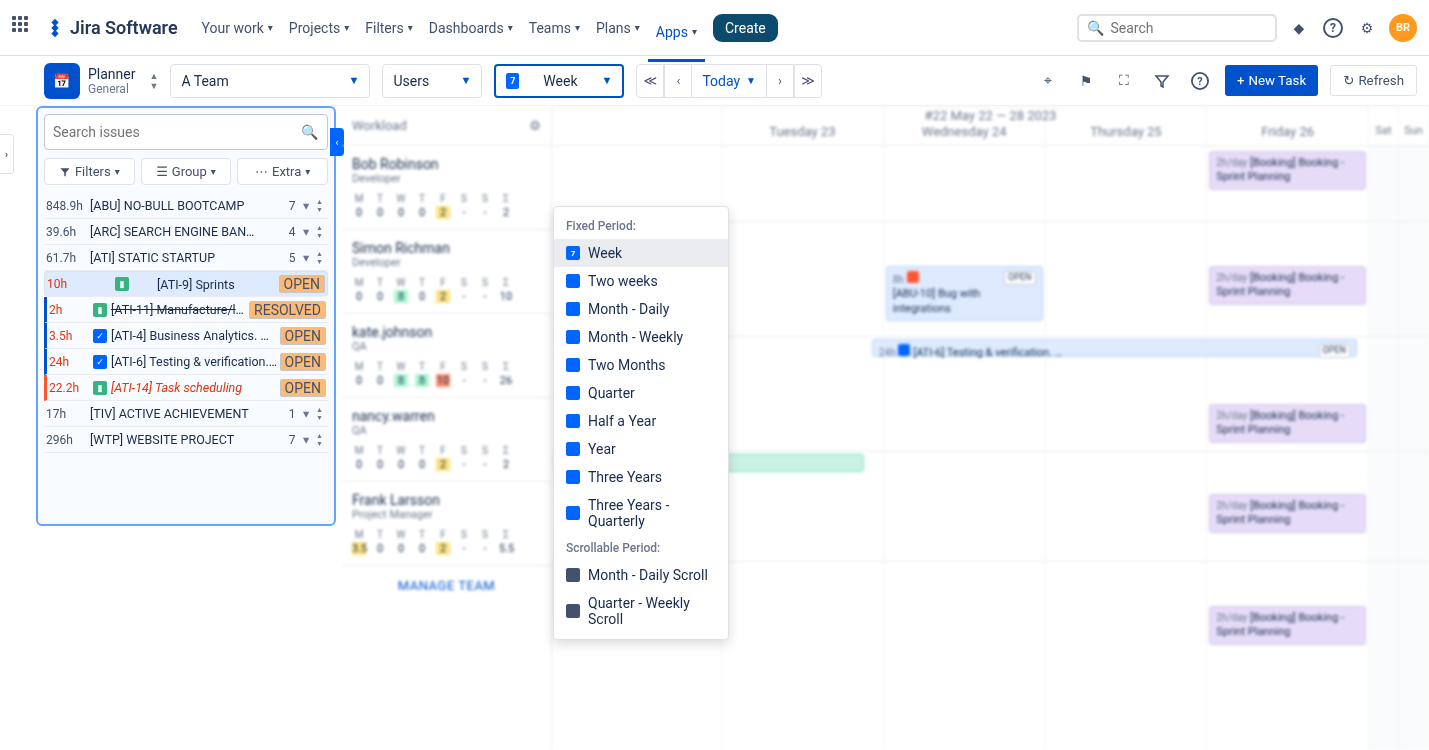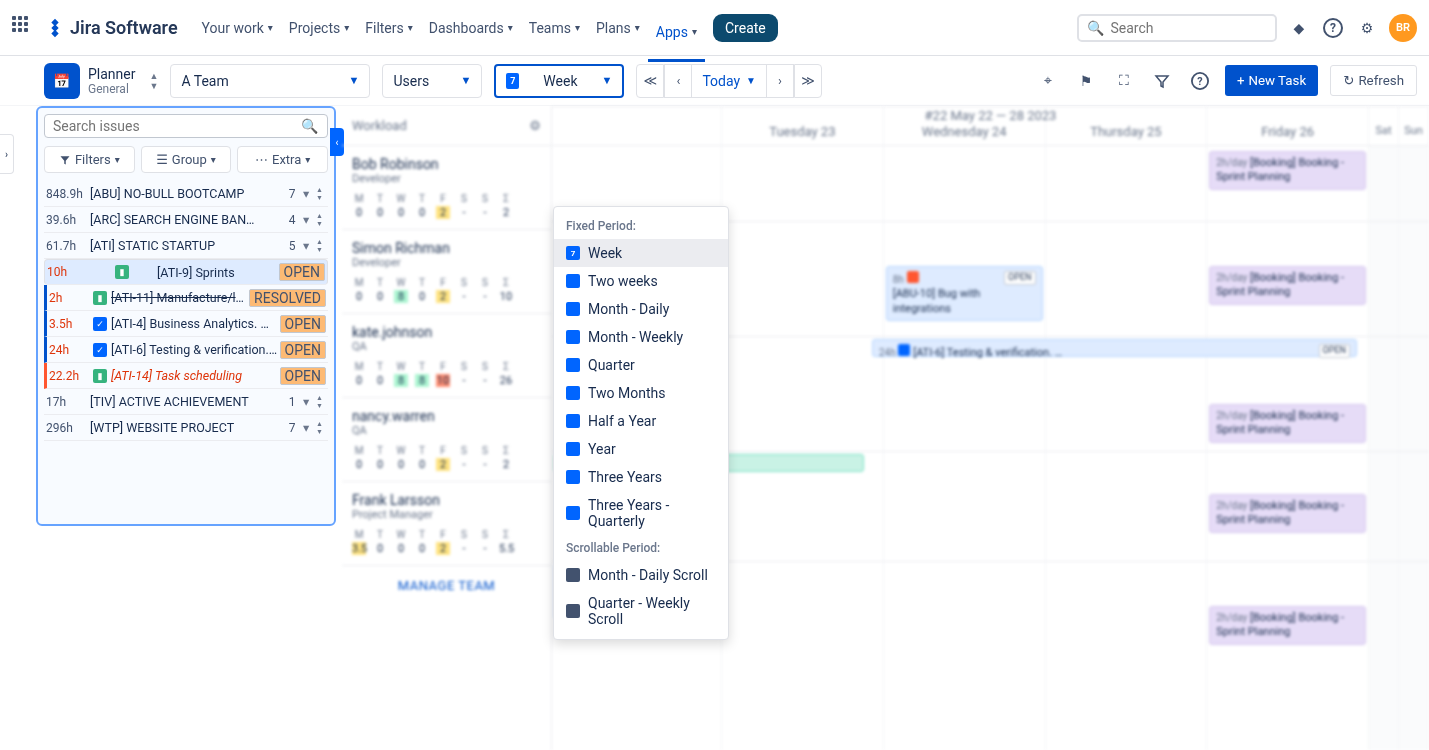--- a/index.html
+++ b/index.html
@@ -33,21 +33,21 @@
 .navbtn { width:28px; height:34px; border:1px solid #dfe1e6; display:flex; align-items:center; justify-content:center; cursor:pointer; color:#42526E; background:#fff; font-size:13px;}
 .navbtn:first-child { border-radius:4px 0 0 4px;}
 .navbtn:last-child { border-radius:0 4px 4px 0;}
 .today-btn { height:34px; border:1px solid #dfe1e6; padding:0 10px; color:#0052CC; display:flex; align-items:center; cursor:pointer; margin-left:-1px;}
 .tb-icon { width:26px; height:26px; display:flex;align-items:center;justify-content:center;color:#42526E;cursor:pointer;}
 .newtask { background:#0052CC; color:#fff; border:none; padding:8px 12px; border-radius:3px; cursor:pointer; display:flex; align-items:center; gap:4px;}
 .refresh { border:1px solid #dfe1e6; background:#fff; padding:7px 12px; border-radius:3px; cursor:pointer; display:flex; align-items:center; gap:4px; color:#42526E;}
 .main { display:flex; height:644px; position:relative;}
 .expand-handle { position:absolute; left:0; top:28px; width:14px; height:40px; background:#fff; border:1px solid #dfe1e6; border-left:none; border-radius:0 4px 4px 0; display:flex; align-items:center; justify-content:center; cursor:pointer; font-size:10px; z-index:5;}
 .issues-panel { width:300px; margin:0 6px 6px 36px; border:2px solid #66a3ff; border-radius:6px; background:#f8fbff; padding:6px; position:relative; flex-shrink:0; height:420px;}
-.issue-search { border:1px solid #c1c7d0; border-radius:4px; height:24px; display:flex; align-items:center; padding:8px 8px; background:#fff; margin-bottom:8px;}
+.issue-search { border:1px solid #c1c7d0; border-radius:4px; height:36px; display:flex; align-items:center; padding:8px 8px; background:#fff; margin-bottom:8px;}
 .issue-search input { border:none; outline:none; flex:1; font-size:14px;}
 .collapse-tab { position:absolute; right:-10px; top:20px; width:14px; height:28px; background:#0065FF; border-radius:0 4px 4px 0; color:#fff; display:flex;align-items:center;justify-content:center; font-size:10px; cursor:pointer;}
 .filter-row { display:flex; gap:6px; margin-bottom:8px;}
 .pill { border:1px solid #dfe1e6; background:#fff; border-radius:4px; padding:5px 8px; display:flex; align-items:center; gap:4px; cursor:pointer; font-size:13px; color:#42526E; flex:1; justify-content:center;}
 .issue-row { display:flex; align-items:center; height:26px; border-bottom:1px solid #ebecf0; font-size:12.5px; padding:0 2px; cursor:pointer;}
 .issue-row.sel { background:#deebff;}
 .issue-row .hrs { width:44px; color:#42526E; font-size:12px;}
 .issue-row .hrs.red { color:#DE350B;}
 .issue-row .ic { width:14px; height:14px; border-radius:2px; display:inline-flex; align-items:center; justify-content:center; margin-right:4px; font-size:9px; color:#fff;}
 .ic.story { background:#36B37E;}
@@ -487,22 +487,22 @@
     </div>
   </div>
 
   <div class="dropdown">
     <div class="hdr">Fixed Period:</div>
     <div id="dd-fixed">
         <div class="itm active"><span class="cal-sm">7</span>Week</div>
         <div class="itm"><span class="cal-sm"></span>Two weeks</div>
         <div class="itm"><span class="cal-sm"></span>Month - Daily</div>
         <div class="itm"><span class="cal-sm"></span>Month - Weekly</div>
+        <div class="itm"><span class="cal-sm"></span>Two Months</div>
         <div class="itm"><span class="cal-sm"></span>Quarter</div>
-        <div class="itm"><span class="cal-sm"></span>Two Months</div>
         <div class="itm"><span class="cal-sm"></span>Half a Year</div>
         <div class="itm"><span class="cal-sm"></span>Year</div>
         <div class="itm"><span class="cal-sm"></span>Three Years</div>
         <div class="itm"><span class="cal-sm"></span>Three Years - Quarterly</div>
       </div>
     <div class="hdr">Scrollable Period:</div>
     <div id="dd-scroll">
         <div class="itm"><span class="cal-sm dk"></span>Month - Daily Scroll</div>
         <div class="itm"><span class="cal-sm dk"></span>Quarter - Weekly Scroll</div>
       </div>

